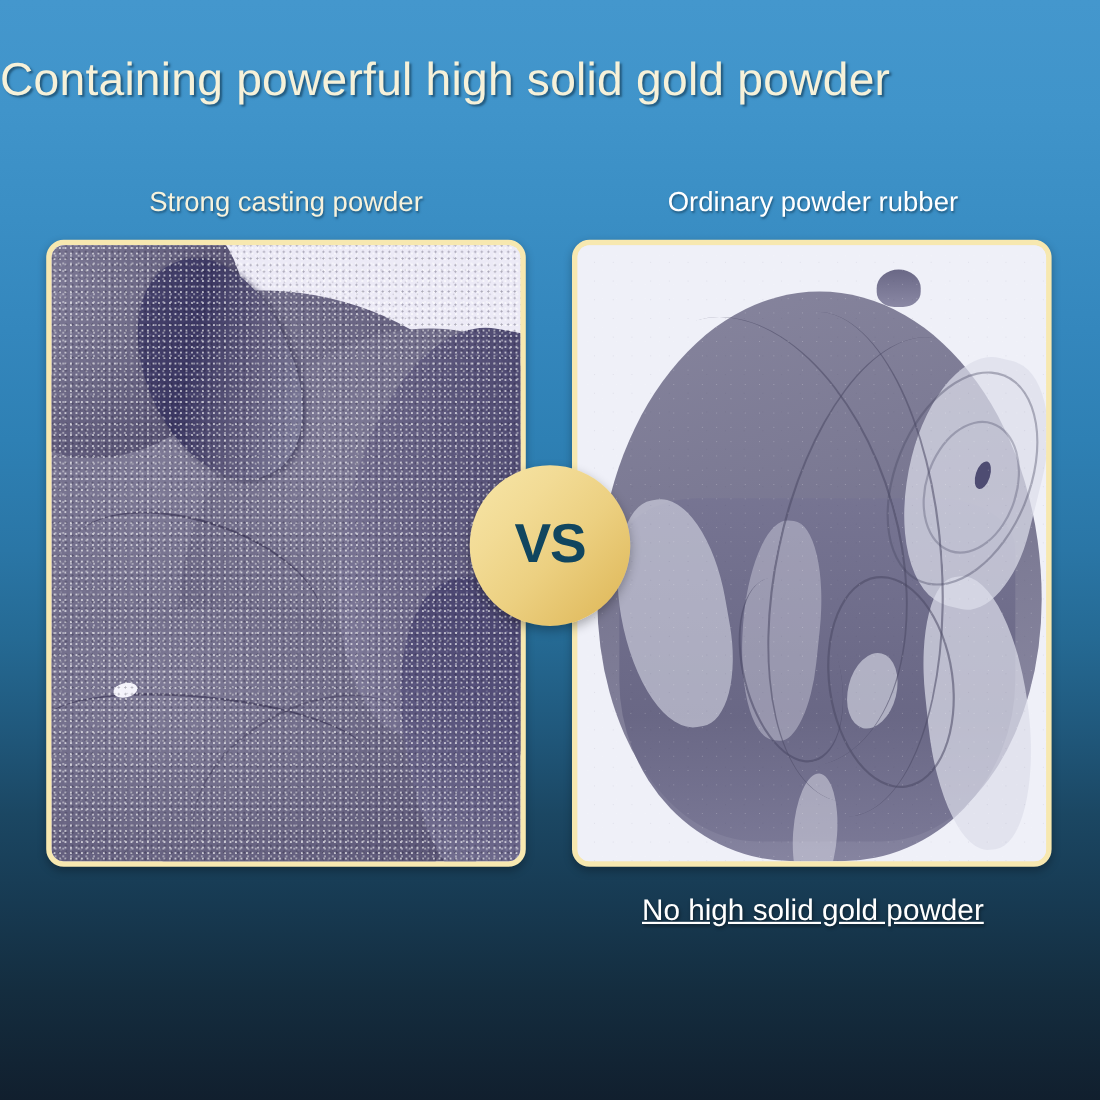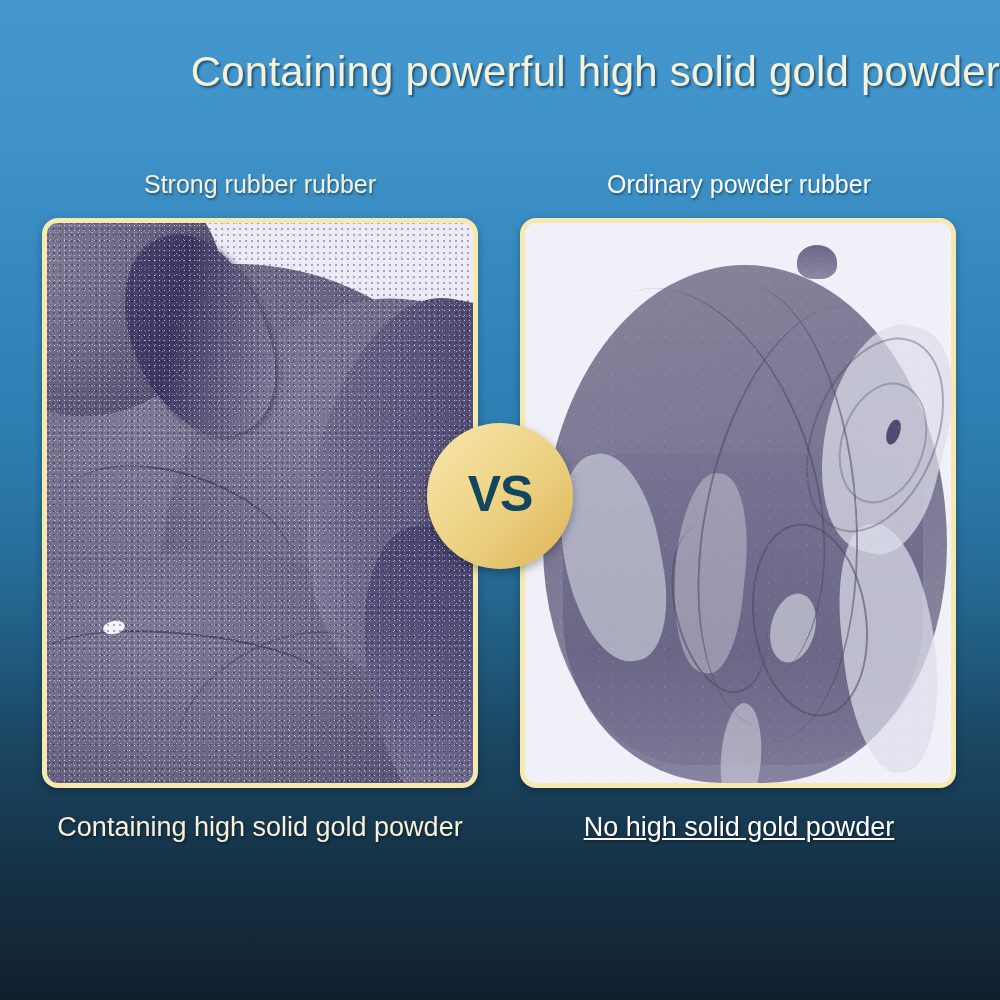--- a/index.html
+++ b/index.html
@@ -27,21 +27,21 @@
         #142d3f 90%,
         #111f2e 100%);
   }
 
   
   .title {
     position: absolute;
     left: 0;
     top: 48px;
     width: 1000px;
-    text-align: right;
+    text-align: left;
     color: #f6f1d9;
     font-size: 42px;
     font-weight: 400;
     letter-spacing: 0.2px;
     text-shadow: 2px 2px 2px rgba(10,40,62,0.55);
     white-space: nowrap;
   }
 
   
   .col-label {
@@ -254,21 +254,21 @@
   .caption.left  { left: 42px;  width: 436px; text-align: center; color: #f8f2d8; }
   .caption.right { left: 520px; width: 438px; text-align: center; color: #ffffff; text-decoration: underline; }
 </style>
 </head>
 <body>
 
 <div id="poster">
 
   <div class="title">Containing powerful high solid gold powder</div>
 
-  <div class="col-label left">Strong rubber rubber</div>
+  <div class="col-label left">Strong casting powder</div>
   <div class="col-label right">Ordinary powder rubber</div>
 
   <div class="panel left">
     <div class="photo">
       <div class="lp-bg"></div>
       <div class="lp-blob lp-main"></div>
       <div class="lp-blob lp-lobe"></div>
       <div class="lp-blob lp-finger"></div>
       <div class="lp-blob lp-lower"></div>
       <div class="lp-rim1"></div>
@@ -305,16 +305,15 @@
       <div class="rp-spot"></div>
 
       <div class="rp-grain"></div>
     </div>
   </div>
 
   <div class="vs">
     <span>VS</span>
   </div>
 
-  <div class="caption left">Containing high solid gold powder</div>
   <div class="caption right">No high solid gold powder</div>
 
 </div>
 
 </body></html>

